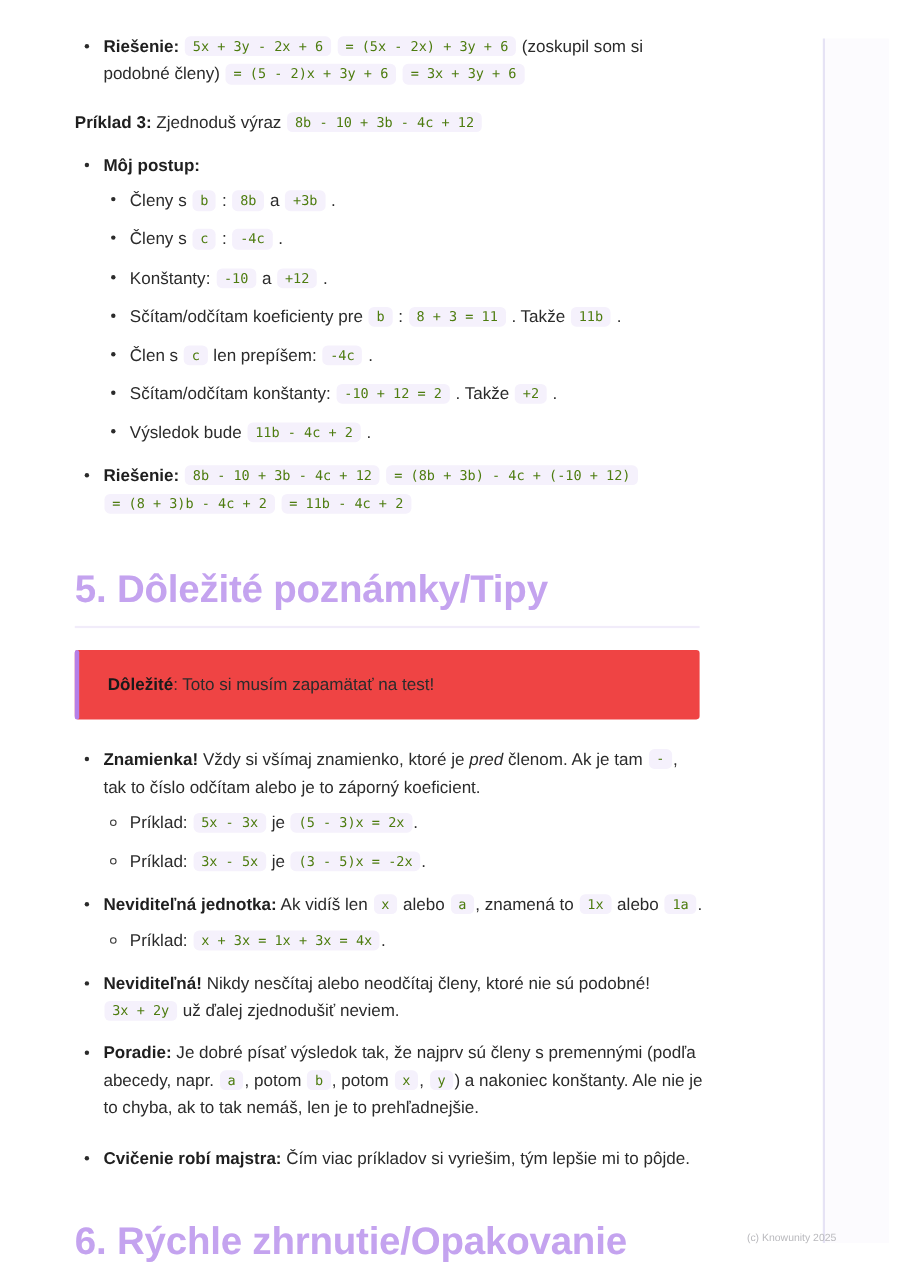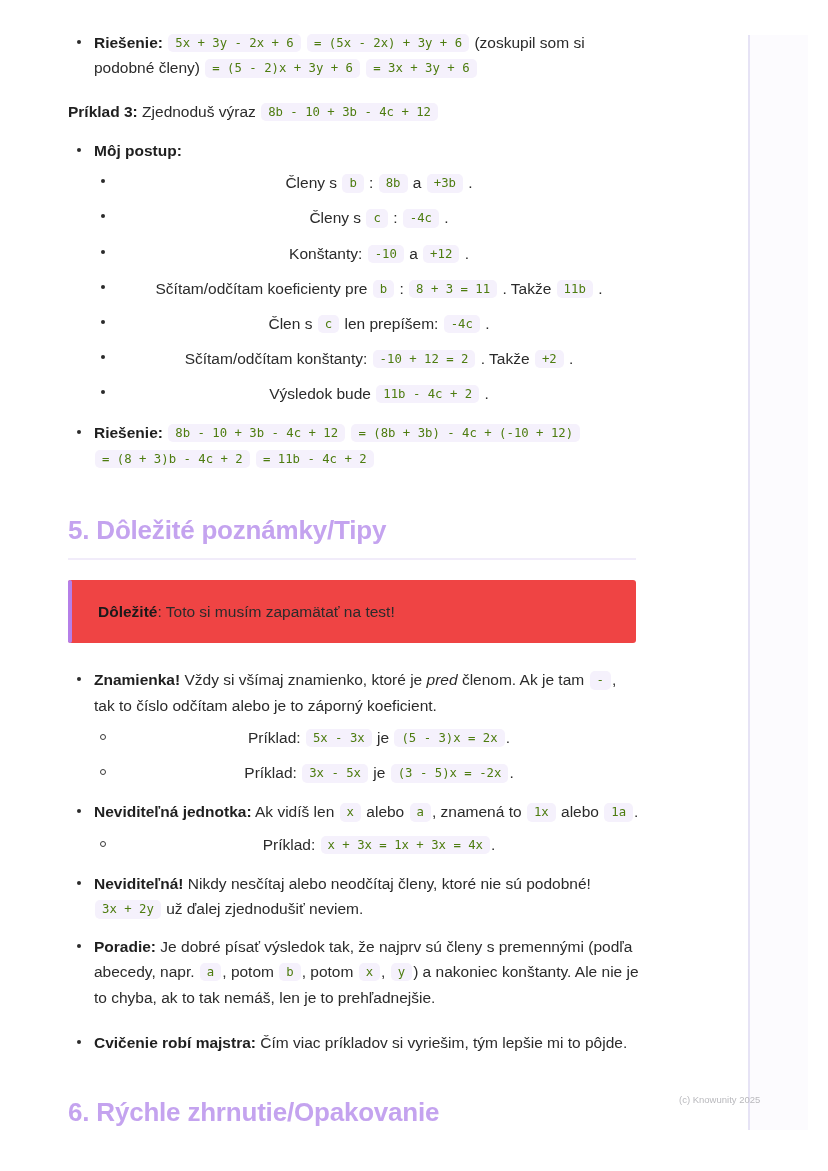--- a/index.html
+++ b/index.html
@@ -80,21 +80,20 @@
     width: 4px;
     height: 4px;
     border-radius: 50%;
     background: #2b2b2b;
   }
 
   ul.l2 {
     list-style: none;
     margin: 7px 0 0 0;
     padding: 0;
-    text-align: center;
   }
   ul.l2 > li {
     position: relative;
     padding-left: 24px;
     margin: 0 0 10px 0;
     font-size: 15.5px;
     line-height: 1.62;
   }
   ul.l2 > li::before {
     content: "";
@@ -129,21 +128,21 @@
     padding: 3px 7px;
     white-space: pre;
     line-height: 1;
     display: inline-block;
     vertical-align: 1px;
     margin: 1px 1px;
   }
 
   
   h2.section {
-    font-size: 26px;
+    font-size: 35px;
     font-weight: bold;
     color: #c4a3ef;
     margin: 0 0 0 0;
     letter-spacing: -0.2px;
     line-height: 1.2;
   }
   .hr {
     height: 2px;
     background: #f1ecfa;
     margin: 12px 0 20px 0;
@@ -172,21 +171,21 @@
     font-size: 15.5px;
     line-height: 1.5;
     color: #2b2b2b;
   }
   .callout .txt b { color: #1a1a1a; }
 
   
   #footer-credit {
     position: absolute;
     left: 679px;
-    top: 1094px;
+    top: 1120px;
     font-size: 9.5px;
     color: #b9b9bd;
     font-family: "Liberation Sans", sans-serif;
     white-space: nowrap;
   }
 </style>
 </head>
 <body>
 
 <div id="page">

